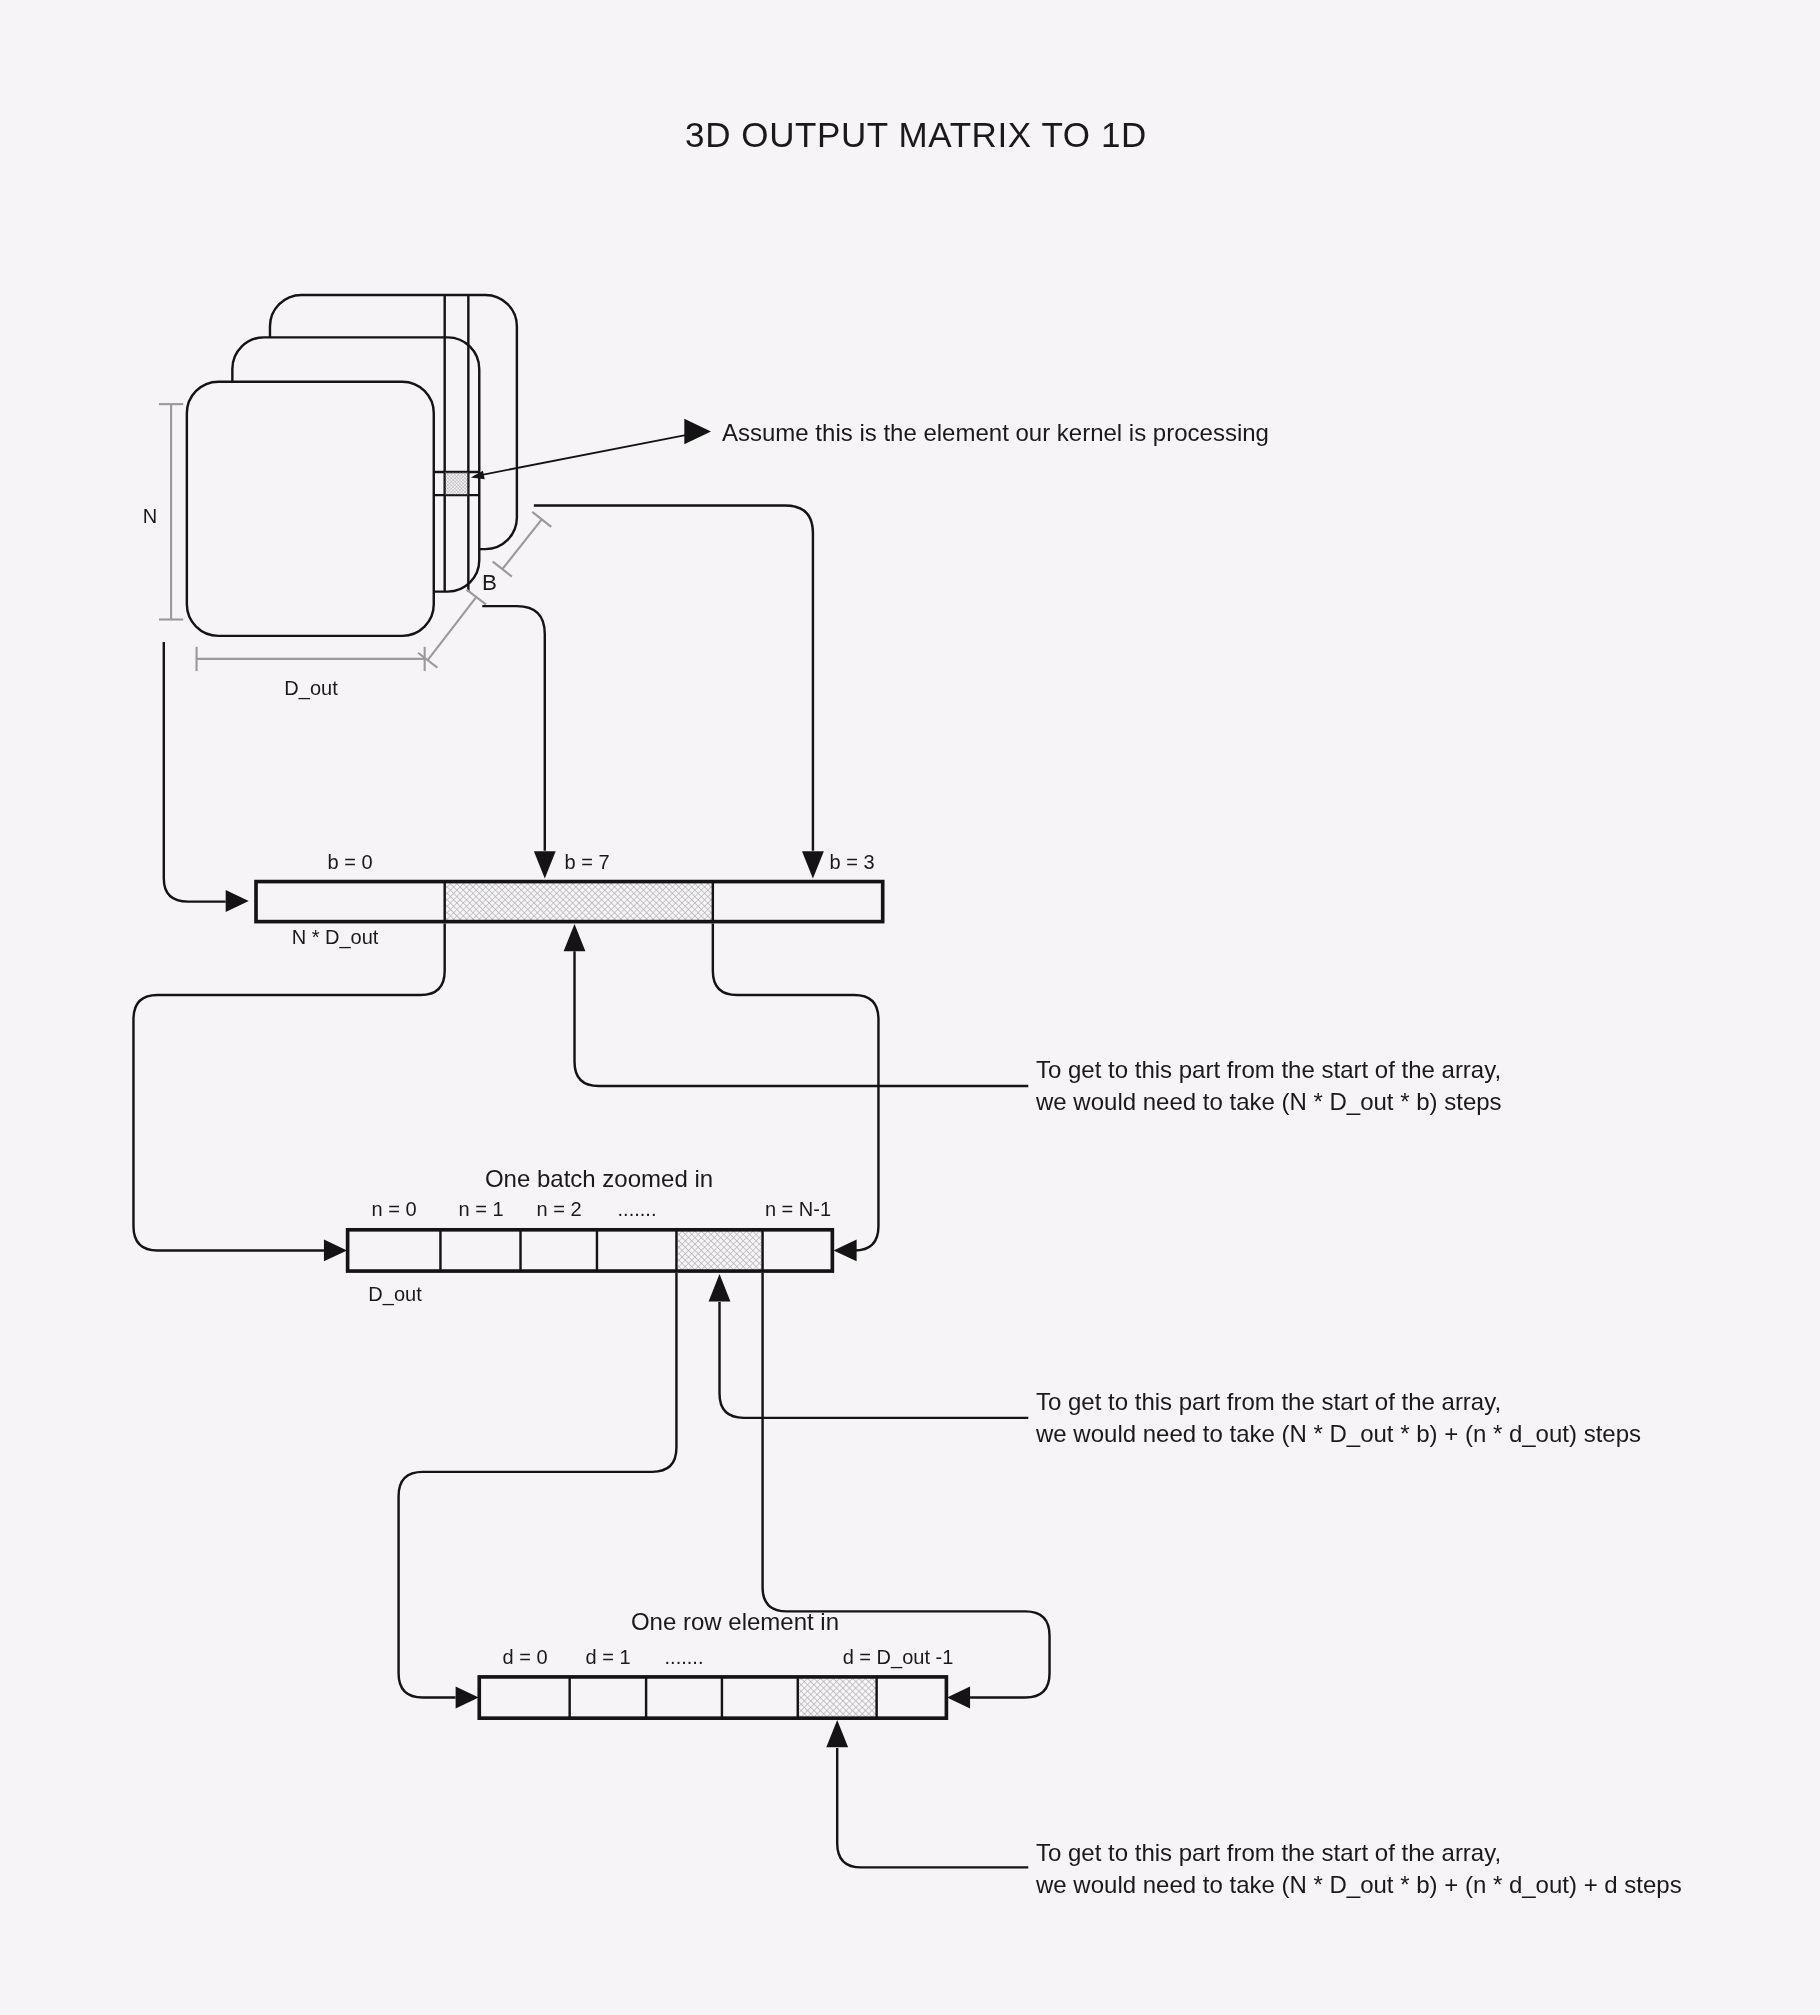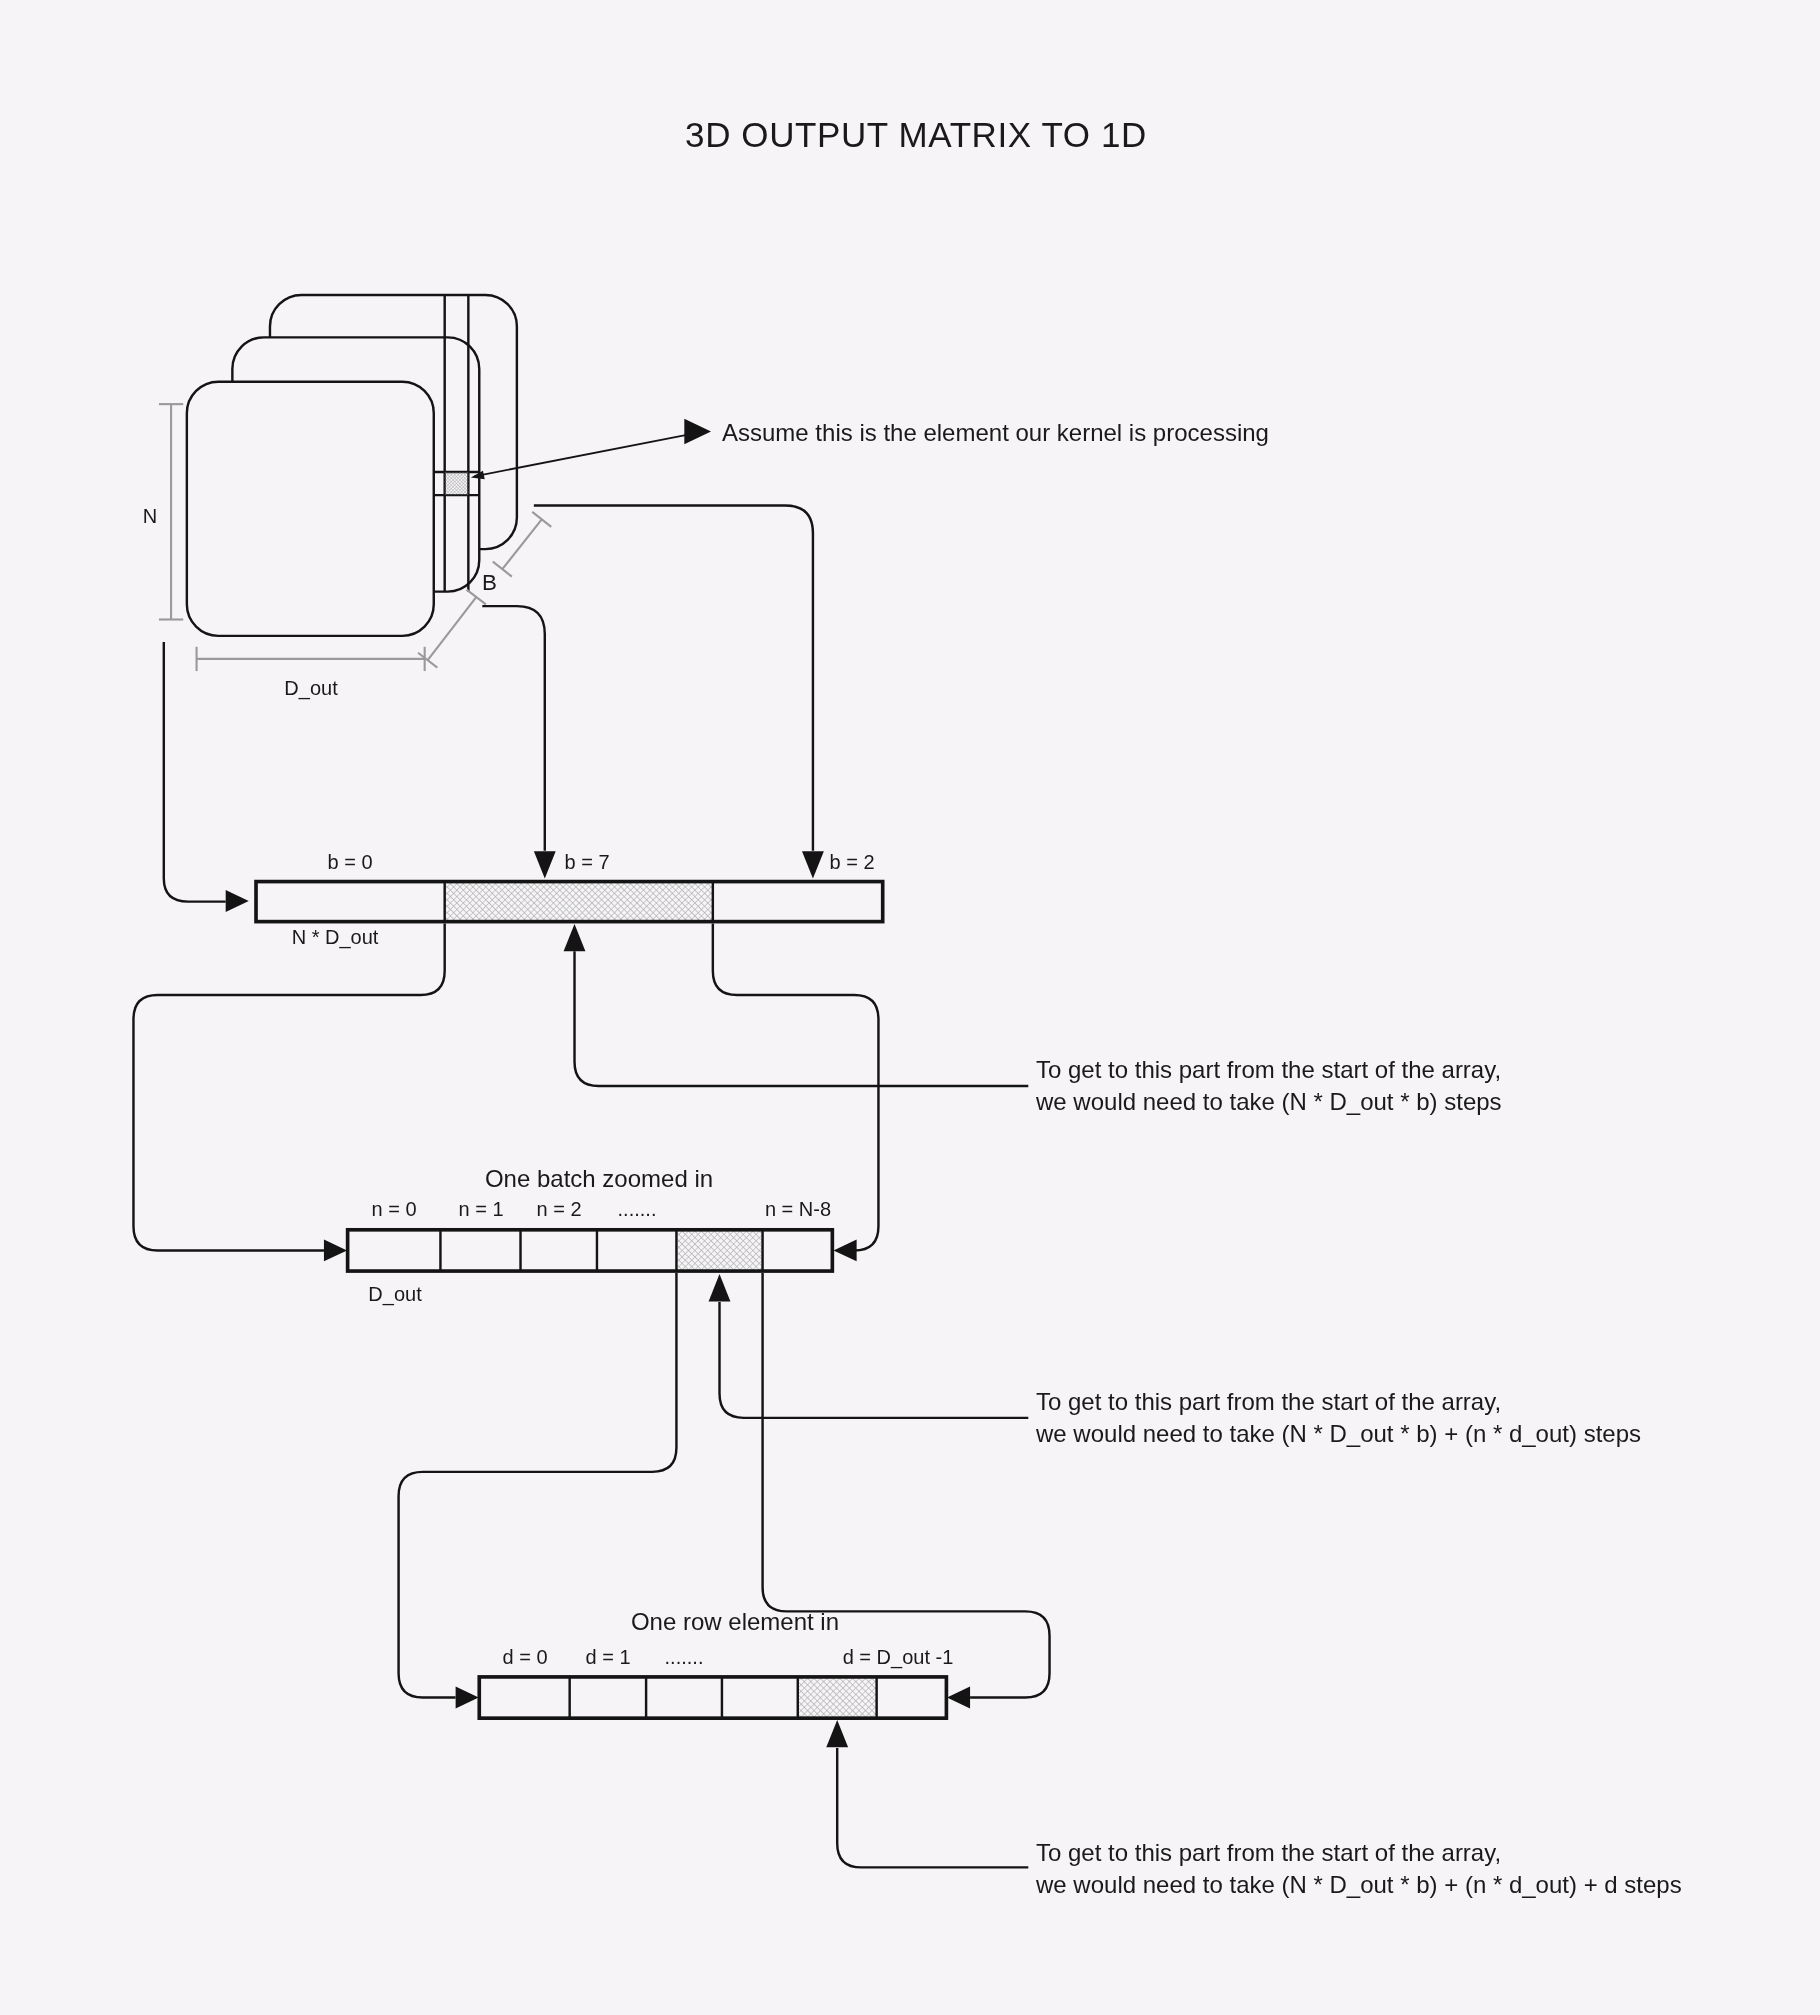--- a/index.html
+++ b/index.html
@@ -144,34 +144,34 @@
   <div class="t title" style="left:916px;top:75px;">3D OUTPUT MATRIX TO 1D</div>
 
   <div class="t lbl" style="left:150px;top:466px;">N</div>
   <div class="t blbl" style="left:482px;top:532px;">B</div>
   <div class="t lbl" style="left:311px;top:638px;">D_out</div>
 
   <div class="t body" style="left:722px;top:377px;text-align:center;">Assume this is the element our kernel is processing</div>
 
   <div class="t lbl" style="left:350px;top:812px;">b = 0</div>
   <div class="t lbl" style="left:587px;top:812px;">b = 7</div>
-  <div class="t lbl" style="left:852px;top:812px;">b = 2</div>
+  <div class="t lbl" style="left:852px;top:812px;">b = 3</div>
   <div class="t lbl" style="left:335px;top:887px;">N * D_out</div>
 
   <div class="t body" style="left:1036px;top:1014px;">
     <div>To get to this part from the start of the array,</div>
     <div>we would need to take (N * D_out * b) steps</div>
   </div>
 
   <div class="t heading" style="left:599px;top:1127px;">One batch zoomed in</div>
   <div class="t lbl" style="left:394px;top:1159px;">n = 0</div>
   <div class="t lbl" style="left:481px;top:1159px;">n = 1</div>
   <div class="t lbl" style="left:559px;top:1159px;">n = 2</div>
   <div class="t lbl" style="left:637px;top:1159px;">.......</div>
-  <div class="t lbl" style="left:798px;top:1159px;">n = N-8</div>
+  <div class="t lbl" style="left:798px;top:1159px;">n = N-1</div>
   <div class="t lbl" style="left:395px;top:1244px;">D_out</div>
 
   <div class="t body" style="left:1036px;top:1346px;">
     <div>To get to this part from the start of the array,</div>
     <div>we would need to take (N * D_out * b) + (n * d_out) steps</div>
   </div>
 
   <div class="t heading" style="left:735px;top:1570px;">One row element in</div>
   <div class="t lbl" style="left:525px;top:1607px;">d = 0</div>
   <div class="t lbl" style="left:608px;top:1607px;">d = 1</div>

